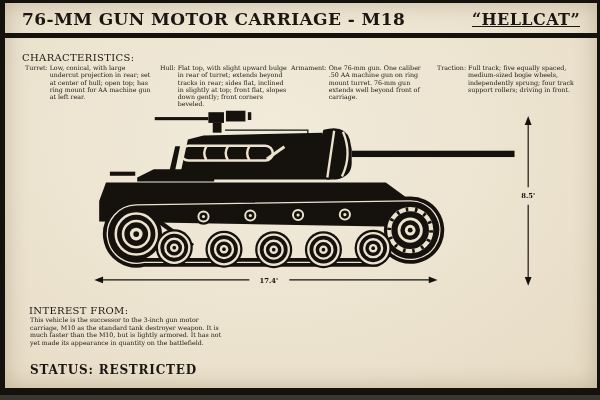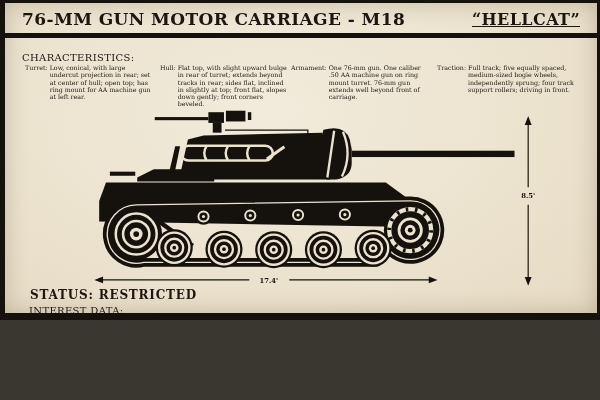--- a/index.html
+++ b/index.html
@@ -1,18 +1,18 @@
 <!DOCTYPE html>
 <html><head>
 <meta charset="utf-8">
 <style>
   html,body{margin:0;padding:0;background:#3a3630;}
   .poster{
     position:relative;
-    width:600px;height:320px;
+    width:600px;height:395px;
     box-sizing:border-box;
     border-style:solid;
     border-color:#15120e;
     border-width:3px 3px 7px 5px;
     background:
       radial-gradient(ellipse at 45% 35%, #f2ebdb 0%, #ece3cf 55%, #e6dac3 100%);
     box-shadow: inset 0 0 22px rgba(95,75,45,.28);
     font-family:"DejaVu Serif","Liberation Serif",serif;
     color:#1b1611;
     overflow:hidden;
@@ -205,19 +205,19 @@
 
     <g stroke="#15120e" stroke-width="1.2">
       <line x1="533" y1="122" x2="533" y2="189"></line>
       <line x1="533" y1="207" x2="533" y2="284"></line>
       <polygon class="ink" points="533,116 529.5,125 536.5,125" stroke="none"></polygon>
       <polygon class="ink" points="533,290 529.5,281 536.5,281" stroke="none"></polygon>
     </g>
     <text x="533" y="200.5" font-size="7" text-anchor="middle">8.5'</text>
   </svg>
 
-  <div class="abs section-label interest-label">INTEREST DATA:</div>
+  <div class="abs section-label interest-label">INTEREST FROM:</div>
   <div class="abs interest-text">This vehicle is the successor to the 3-inch gun motor carriage, M10 as the standard tank destroyer weapon. It is much faster than the M10, but is lightly armored. It has not yet made its appearance in quantity on the battlefield.</div>
 
 
   <div class="abs status">STATUS: RESTRICTED</div>
 
 </div>
 
 </body></html>

